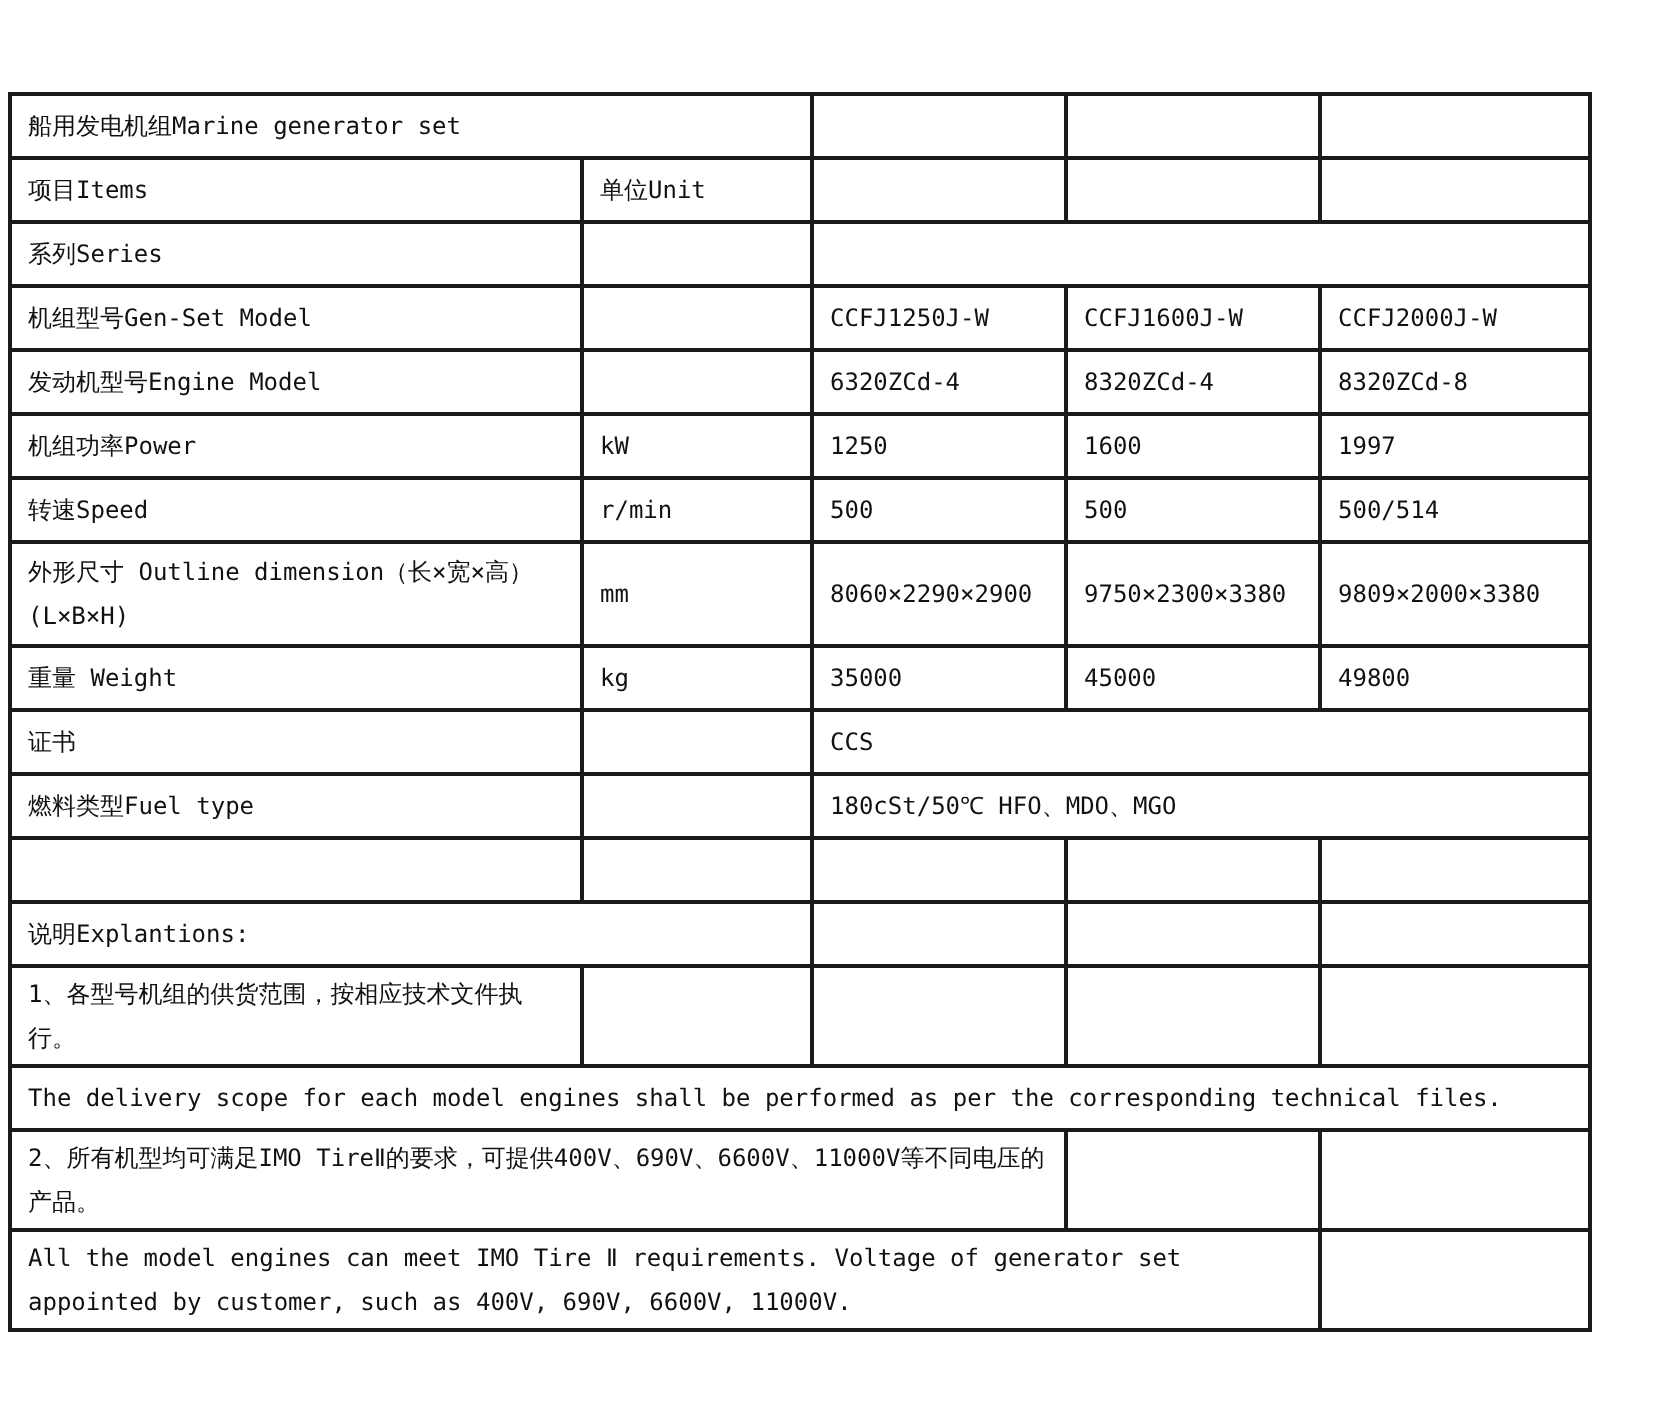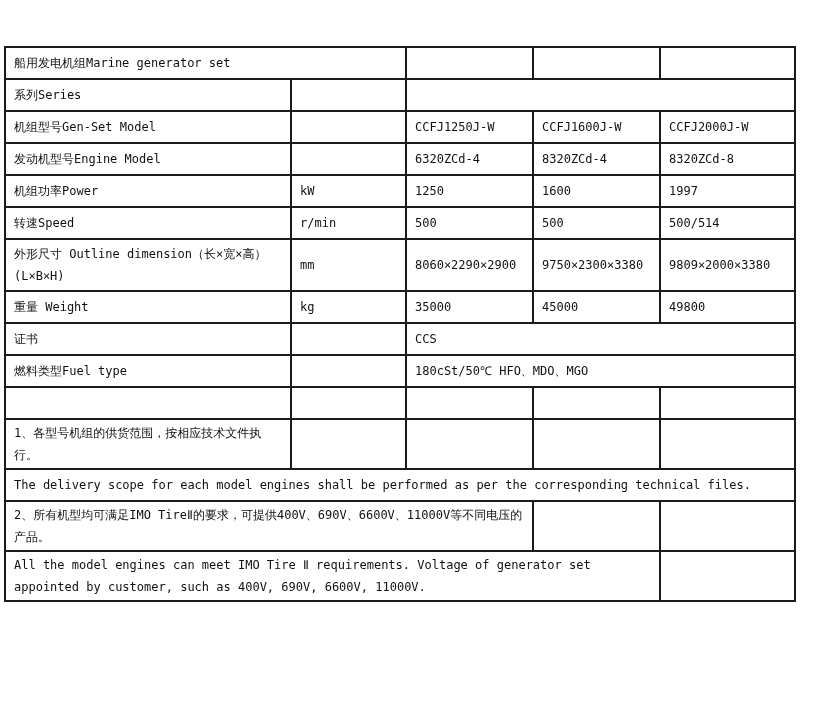--- a/index.html
+++ b/index.html
@@ -54,20 +54,27 @@
     </colgroup>
 
     <tbody>
         <tr class="h32">
       <td colspan="2">船用发电机组Marine generator set</td>
       <td></td>
       <td></td>
       <td></td>
     </tr>
 
+    <tr class="h32">
+      <td>项目Items</td>
+      <td>单位Unit</td>
+      <td></td>
+      <td></td>
+      <td></td>
+    </tr>
 
     <tr class="h32">
       <td>系列Series</td>
       <td></td>
       <td colspan="3"></td>
     </tr>
 
     <tr class="h32">
       <td>机组型号Gen-Set Model</td>
       <td></td>
@@ -133,20 +140,26 @@
     </tr>
 
     <tr class="h32">
       <td></td>
       <td></td>
       <td></td>
       <td></td>
       <td></td>
     </tr>
 
+    <tr class="h32">
+      <td colspan="2">说明Explantions:</td>
+      <td></td>
+      <td></td>
+      <td></td>
+    </tr>
 
     <tr class="h53">
       <td>1、各型号机组的供货范围，按相应技术文件执行。</td>
       <td></td>
       <td></td>
       <td></td>
       <td></td>
     </tr>
 
     <tr class="h32">

